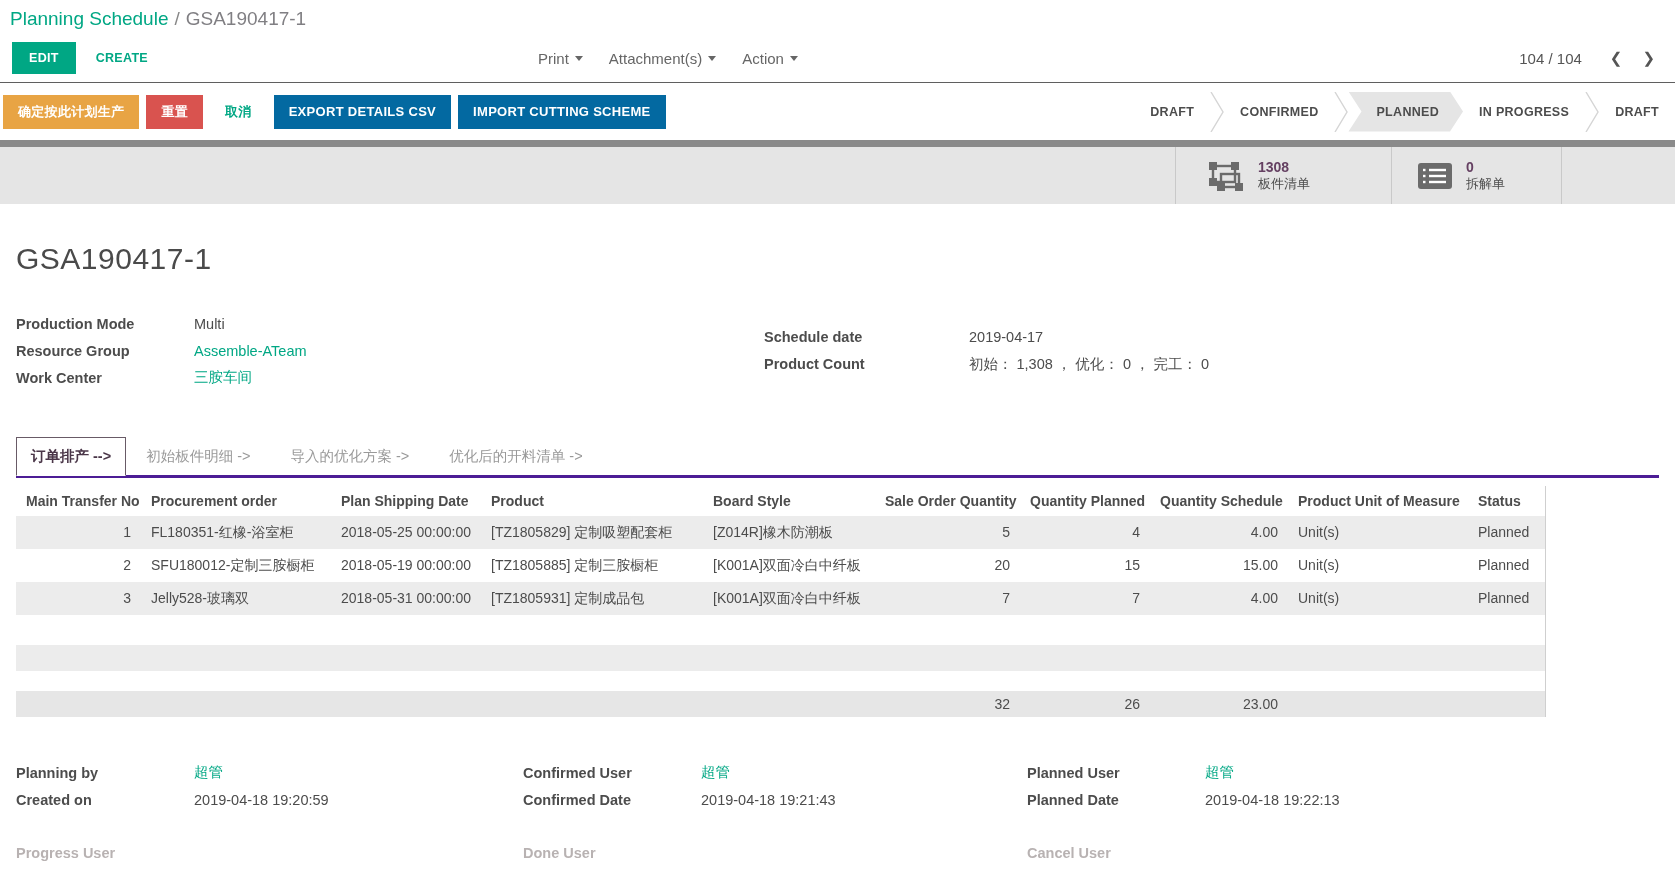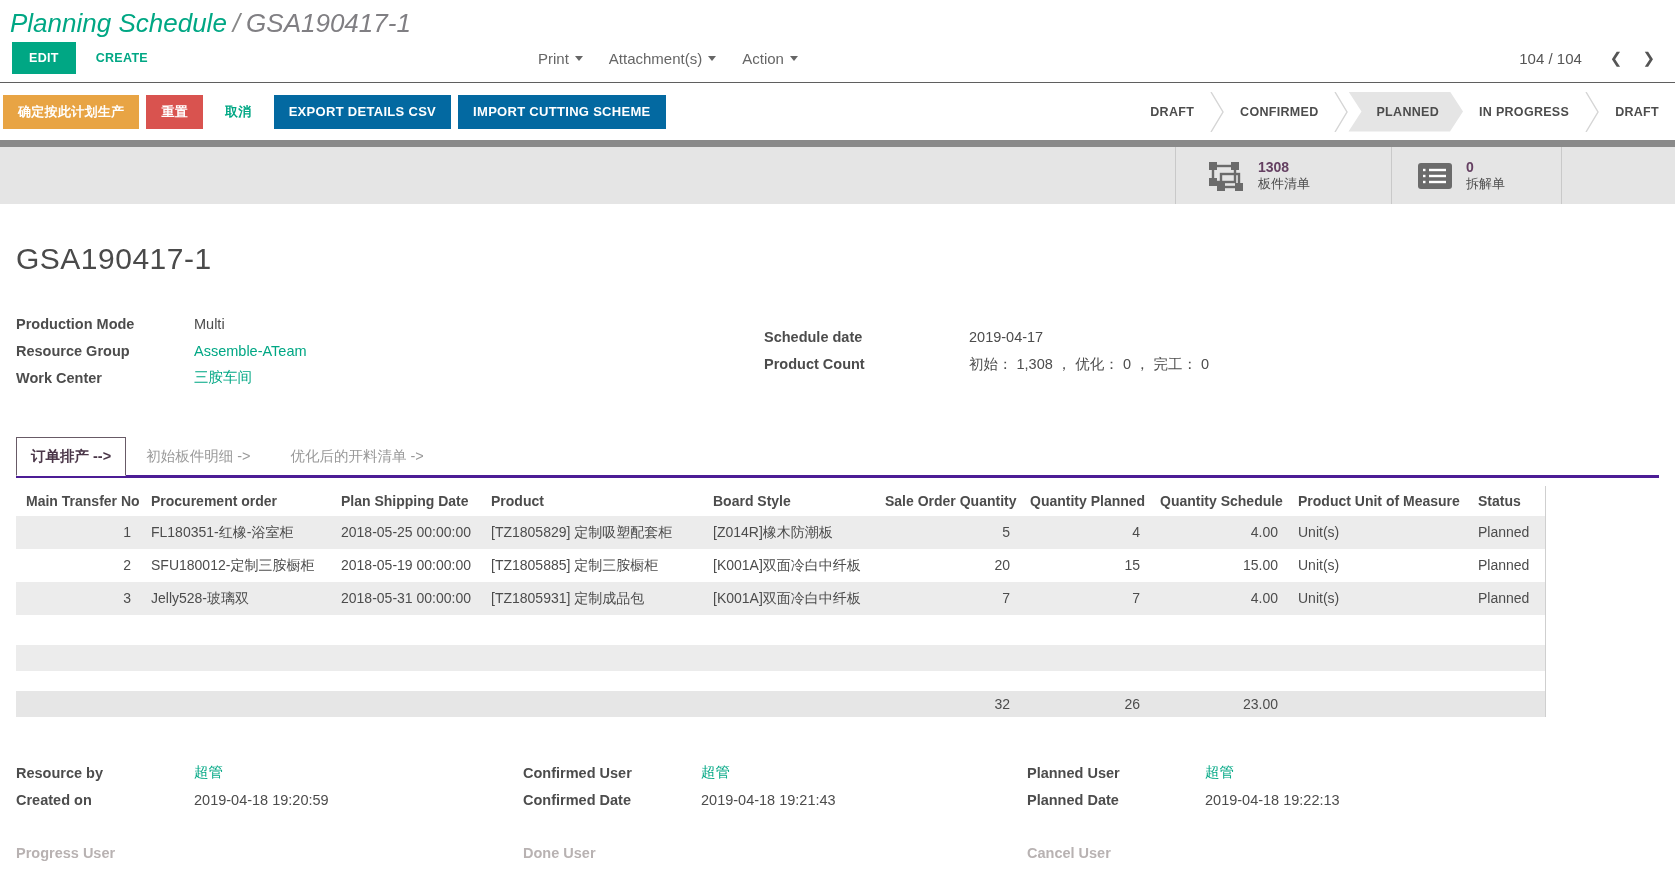--- a/index.html
+++ b/index.html
@@ -1,20 +1,20 @@
 <!DOCTYPE html>
 <html><head>
 <meta charset="utf-8">
 <style>
   * { margin:0; padding:0; box-sizing:border-box; }
   html,body { width:1675px; height:869px; background:#fff; overflow:hidden;
     font-family:"Liberation Sans","DejaVu Sans",sans-serif; color:#4c4c4c; }
 
   
-  .breadcrumb-row { padding:8px 0 0 10px; font-size:26px; height:34px;font-style:italic; }
+  .breadcrumb-row { padding:8px 0 0 10px; font-size:19px; height:34px; }
   .breadcrumb-parent { color:#00a784; cursor:pointer; }
   .breadcrumb-sep { color:#888; margin:0 6px; }
   .breadcrumb-current { color:#807f83; }
 
   .control-row { position:relative; height:48px; display:flex; align-items:center; padding:0 12px; }
   .btn { border:none; cursor:pointer; font-weight:700; font-size:12.5px; letter-spacing:.3px;
          font-family:inherit; display:inline-flex; align-items:center; }
   .btn-edit { background:#00a784; color:#fff; height:32px; padding:0 17px; }
   .link-create { color:#00a784; font-weight:700; font-size:12.5px; margin-left:20px; letter-spacing:.3px; cursor:pointer; }
   .center-menus { position:absolute; left:538px; top:0; height:48px; display:flex; align-items:center; gap:26px; }
@@ -225,20 +225,21 @@
       <div class="field-row">
           <span class="field-label">Product Count</span>
           <span class="field-value">初始： 1,308 ， 优化： 0 ， 完工： 0</span>
         </div>
     </div>
   </div>
 
   <div class="tabs">
     <span class="tab active">订单排产 --&gt;</span>
     <span class="tab">初始板件明细 -&gt;</span>
+    <span class="tab">导入的优化方案 -&gt;</span>
     <span class="tab">优化后的开料清单 -&gt;</span>
   </div>
 
   <table class="list-table">
     <colgroup>
       <col style="width:125px">
         <col style="width:190px">
         <col style="width:150px">
         <col style="width:222px">
         <col style="width:172px">
@@ -319,21 +320,21 @@
         <td class="num">23.00</td>
         <td></td>
           <td></td>
       </tr>
     </tbody>
   </table>
 
   <div class="footer-groups">
     <div class="fcol1">
       <div class="f-row">
-          <span class="f-label">Resource by</span>
+          <span class="f-label">Planning by</span>
           <span class="f-value link">超管</span>
         </div>
       <div class="f-row">
           <span class="f-label">Created on</span>
           <span class="f-value">2019-04-18 19:20:59</span>
         </div>
       <div class="muted-block">
         <div class="f-row">
             <span class="f-label">Progress User</span>
           </div>

